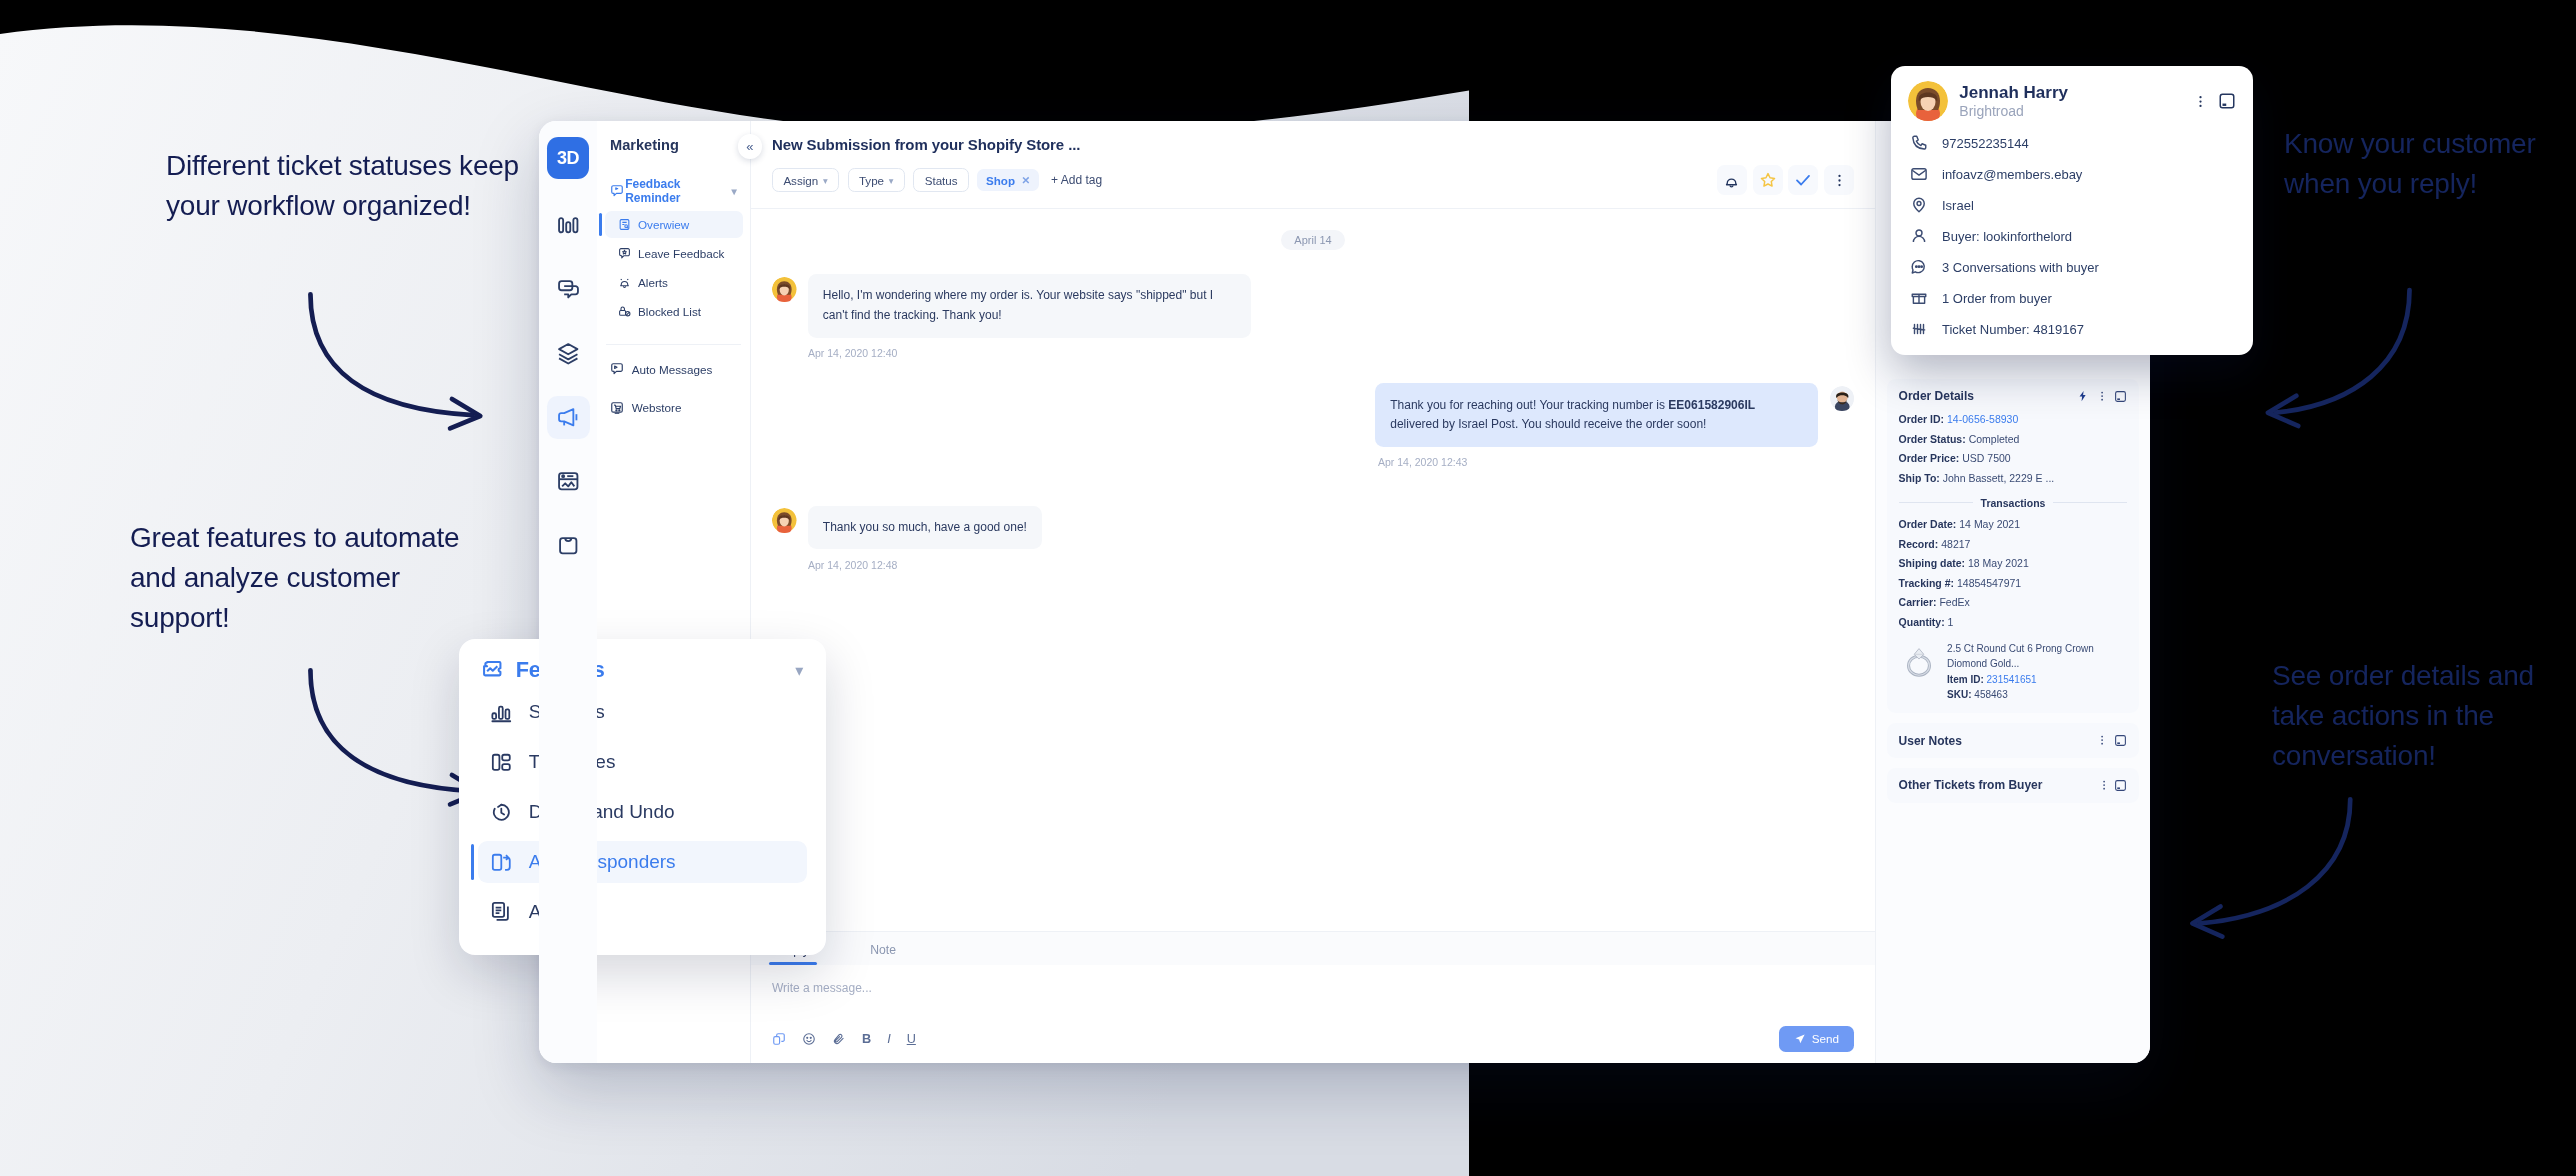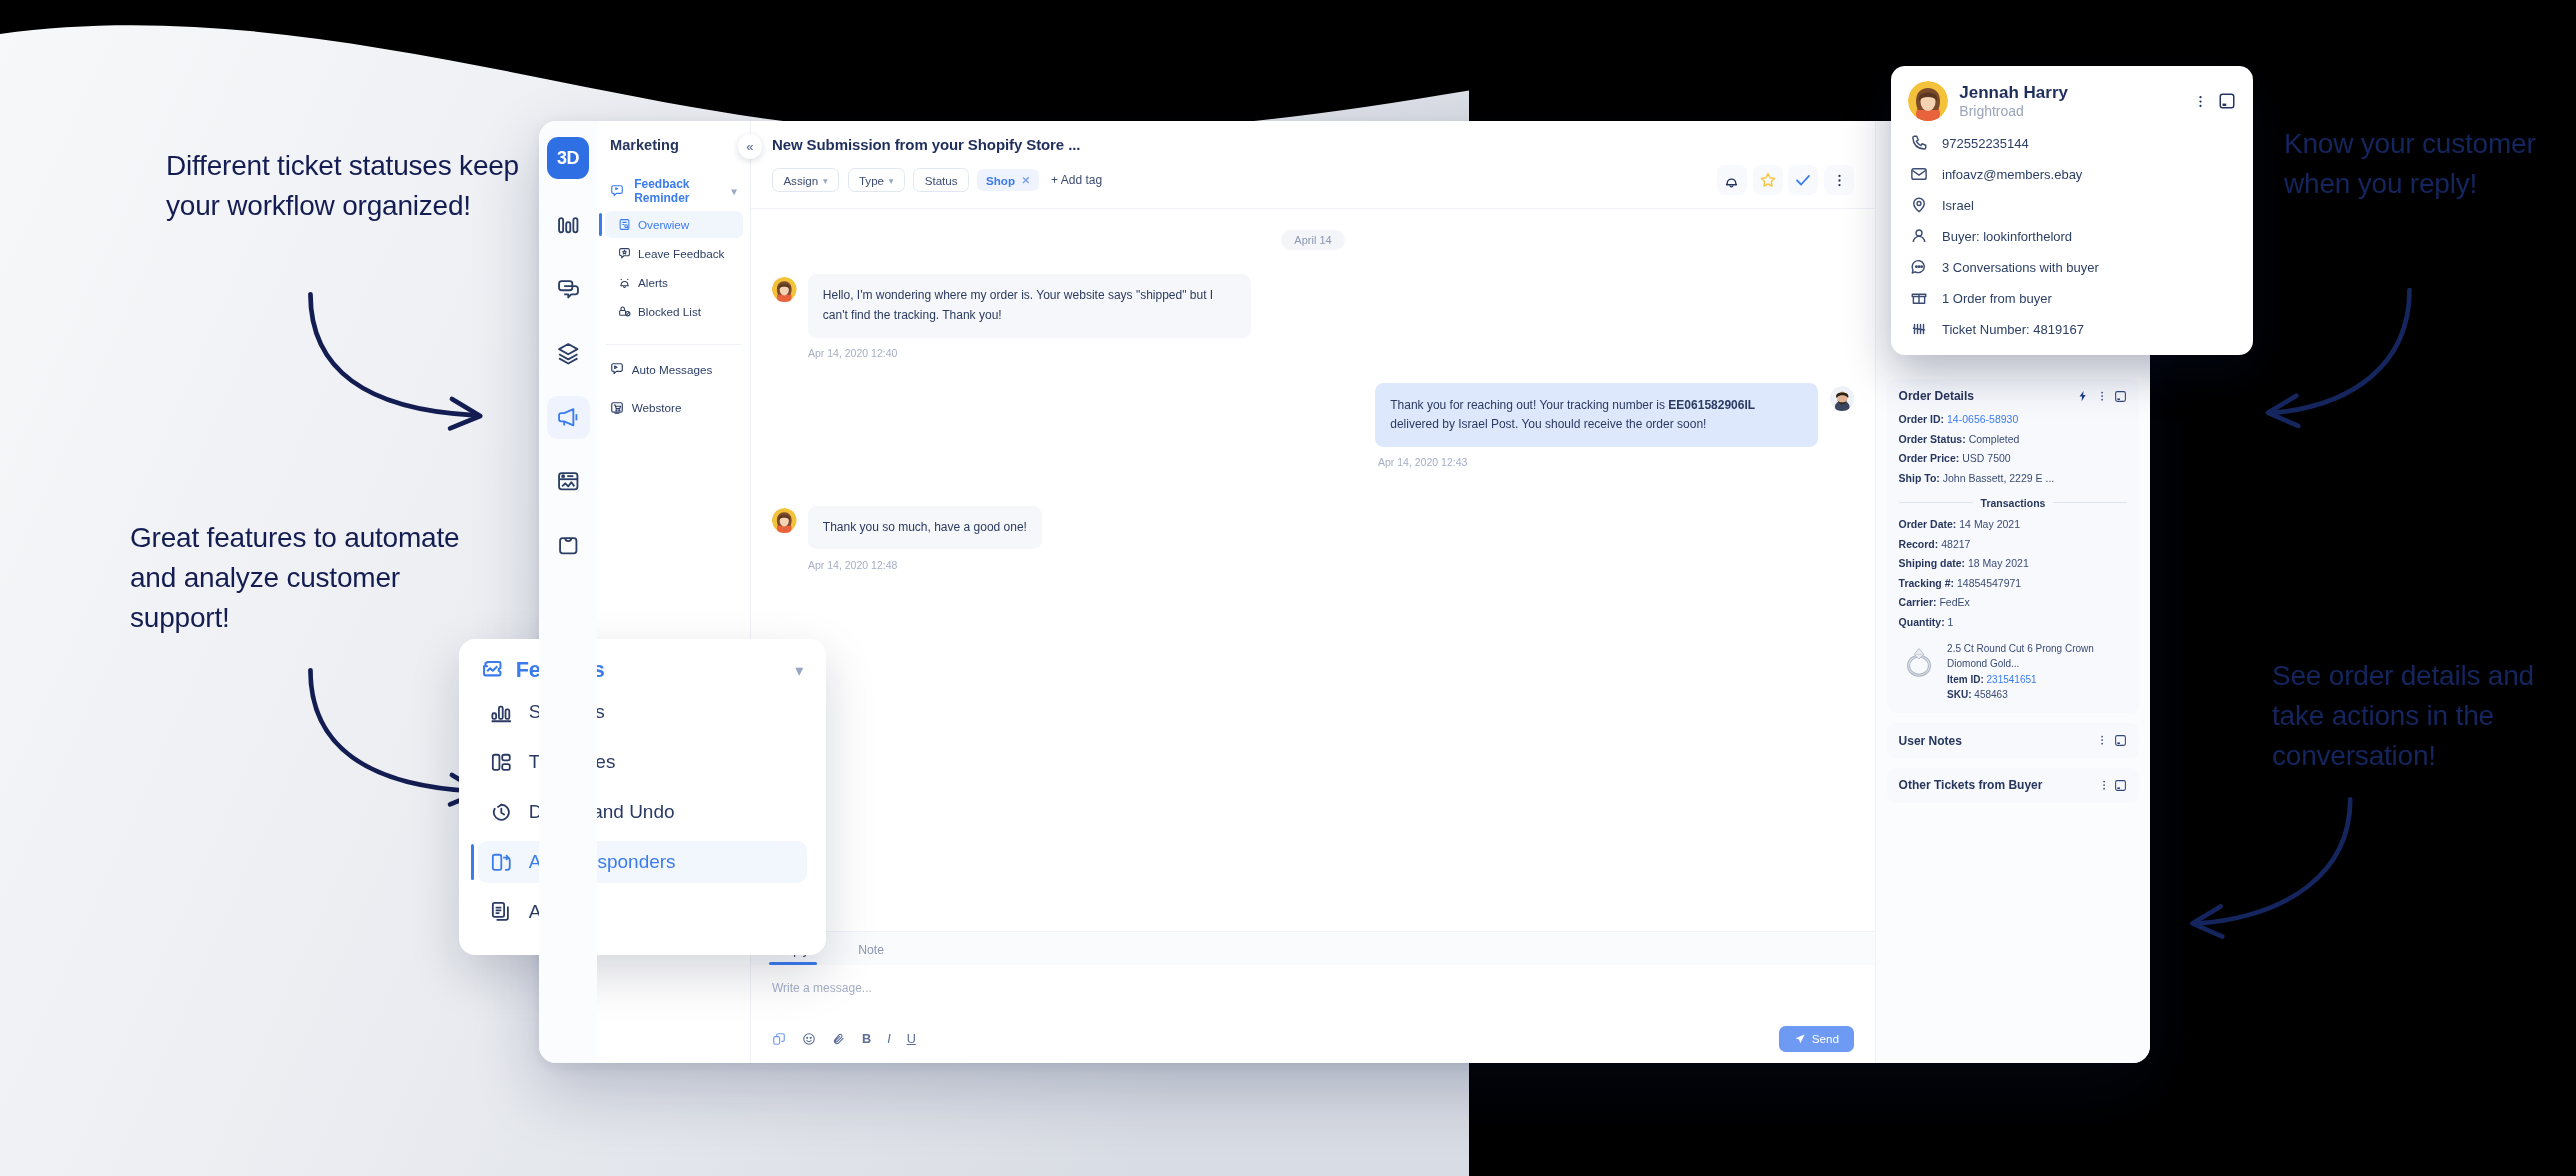--- a/index.html
+++ b/index.html
@@ -56,21 +56,21 @@
     padding:16px 0 0 0; position:relative;
   }
   #side2 .ttl { font-size:14.6px; font-weight:bold; color:#27365d; padding:0 0 0 13px; }
   .collapse-btn {
     position:absolute; right:-12.2px; top:13px; width:24.5px; height:24.5px;
     border-radius:50%; background:#fff; box-shadow:0 1.9px 6.6px rgba(20,35,80,.16);
     display:flex; align-items:center; justify-content:center; color:#4b6190; font-size:13px;
   }
   #side2 .grp { margin-top:20px; padding:0 7.5px; }
   .grp-head {
-    display:flex; align-items:center; gap:10px; padding:3.8px 5.7px;
+    display:flex; align-items:center; gap:1px; padding:3.8px 5.7px;
     color:#3b7ced; font-size:12px; font-weight:bold;
   }
   .grp-head .chev { margin-left:auto; color:#9aa9c6; font-size:10.4px; }
   .side-item {
     display:flex; align-items:center; gap:7.5px; padding:6.6px 5.7px 6.6px 13px;
     font-size:11.7px; color:#2c3e66; border-radius:6.6px; margin-top:2.8px;
     position:relative;
   }
   .side-item.active { background:#f1f5fc; color:#3b7ced; font-weight:normal; }
   .side-item.active::before {
@@ -116,21 +116,21 @@
     color:#2b3a60; max-width:443px;
   }
   .bubble.in { background:#f5f7fa; }
   .bubble.out { background:#dde8fd; }
   .stamp { font-size:10.5px; color:#a5aec4; margin:9.4px 0 24.5px 36px; }
   .stamp.r { text-align:left; margin-left:0; padding-left:2.8px; }
   .outwrap { display:flex; flex-direction:column; align-items:flex-start; }
 
   
   #reply { border-top:0.9px solid #eef1f6; background:#fafbfd; }
-  #reply-tabs { display:flex; gap:0; padding:0 21px; }
+  #reply-tabs { display:flex; gap:12px; padding:0 21px; }
   .rtab { padding:10.4px 5.7px 8.5px; font-size:12.2px; color:#8b97b1; margin-right:38px; position:relative; }
   .rtab.active { color:#2b3a60; }
   .rtab.active::after {
     content:""; position:absolute; left:-2.8px; right:-2.8px; bottom:0; height:2.8px;
     background:#3b7ced; border-radius:1.9px;
   }
   #reply-body { background:#fff; padding:16px 21px 11.3px; min-height:98px; display:flex; flex-direction:column; }
   .placeholder { font-size:12px; color:#a5aec4; }
   #reply-foot { margin-top:auto; display:flex; align-items:center; gap:16px; padding-top:21px; }
   .fmt { color:#5b6d95; font-size:12.7px; display:flex; align-items:center; }

